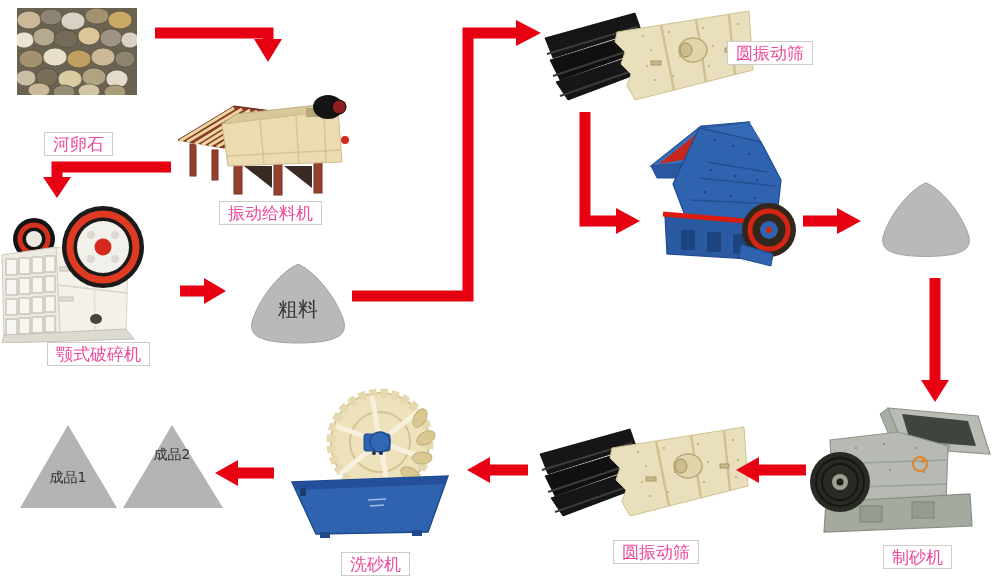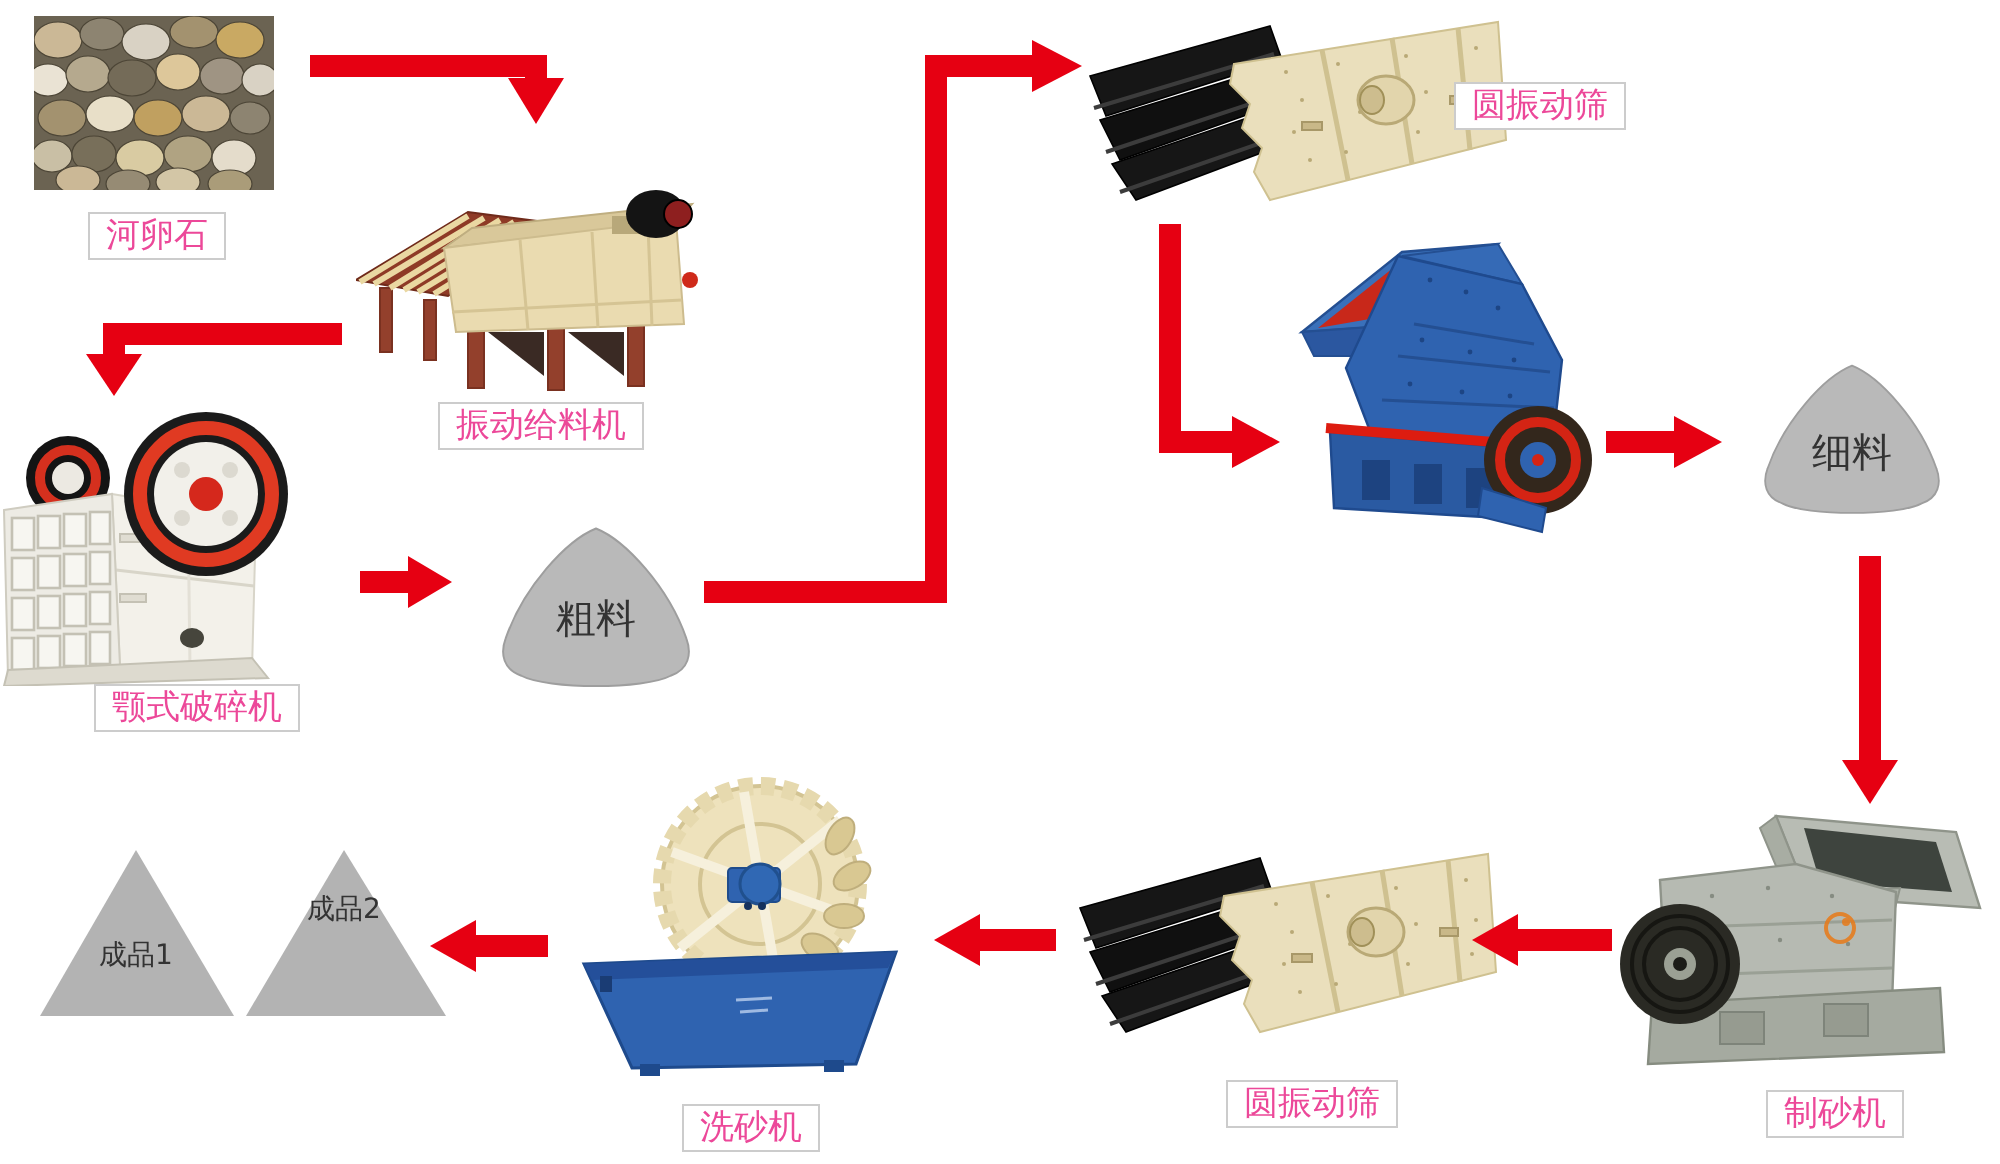--- a/index.html
+++ b/index.html
@@ -242,21 +242,20 @@
   </svg>
 
   <svg class="machine" style="left:244px;top:262px" width="108" height="84" viewBox="0 0 110 85">
     <path d="M55,2 C40,8 18,32 9,58 C6,66 8,74 17,77 C30,84 80,84 93,77 C102,74 104,66 101,58 C92,32 70,8 55,2 Z" fill="#b9b9b9" stroke="#9e9e9e" stroke-width="1"></path>
   </svg>
   <div class="pile-text" style="left:244px;top:296px;width:108px">粗料</div>
 
   <svg class="machine" style="left:872px;top:181px" width="108" height="78" viewBox="0 0 110 85">
     <path d="M55,2 C40,8 18,32 9,58 C6,66 8,74 17,77 C30,84 80,84 93,77 C102,74 104,66 101,58 C92,32 70,8 55,2 Z" fill="#b9b9b9" stroke="#9e9e9e" stroke-width="1"></path>
   </svg>
-  <div class="pile-text" style="left:872px;top:213px;width:108px">细料</div>
 
   <svg class="machine" style="left:800px;top:404px" width="198" height="136" viewBox="0 0 198 136">
 
     <polygon points="88,4 178,12 190,50 104,44" fill="#b8bcb4" stroke="#8f948a" stroke-width="1.2"></polygon>
     <polygon points="102,10 168,17 176,42 110,37" fill="#3e443e"></polygon>
     <polygon points="88,4 104,44 96,48 80,10" fill="#a8ada3" stroke="#8f948a" stroke-width="1"></polygon>
     <polygon points="96,44 150,40 144,64 98,62" fill="#b0b5ab" stroke="#8f948a" stroke-width="1"></polygon>
 
     <polygon points="30,36 98,28 148,42 146,98 34,106" fill="#b6bab2" stroke="#8f948a" stroke-width="1.2"></polygon>
     <line x1="32" y1="60" x2="146" y2="56" stroke="#9aa095" stroke-width="1.5"></line>
@@ -356,21 +355,21 @@
     <rect x="16" y="106" width="6" height="8" fill="#1a3c74"></rect>
   </svg>
 
   <svg class="machine" style="left:18px;top:424px" width="208" height="86" viewBox="0 0 208 86">
     <polygon points="50,1 2,84 99,84" fill="#b3b3b3"></polygon>
     <polygon points="154,1 105,84 205,84" fill="#b3b3b3"></polygon>
   </svg>
   <div class="product-text" style="left:28px;top:469px;width:80px">成品1</div>
   <div class="product-text" style="left:132px;top:446px;width:80px">成品2</div>
 
-  <div class="label-box" style="left:44px;top:106px">河卵石</div>
+  <div class="label-box" style="left:44px;top:132px">河卵石</div>
   <div class="label-box" style="left:47px;top:342px">颚式破碎机</div>
   <div class="label-box" style="left:219px;top:201px">振动给料机</div>
   <div class="label-box" style="left:727px;top:41px">圆振动筛</div>
   <div class="label-box" style="left:883px;top:545px">制砂机</div>
   <div class="label-box" style="left:613px;top:540px">圆振动筛</div>
   <div class="label-box" style="left:341px;top:552px">洗砂机</div>
 
 </div>
 
 </body></html>

